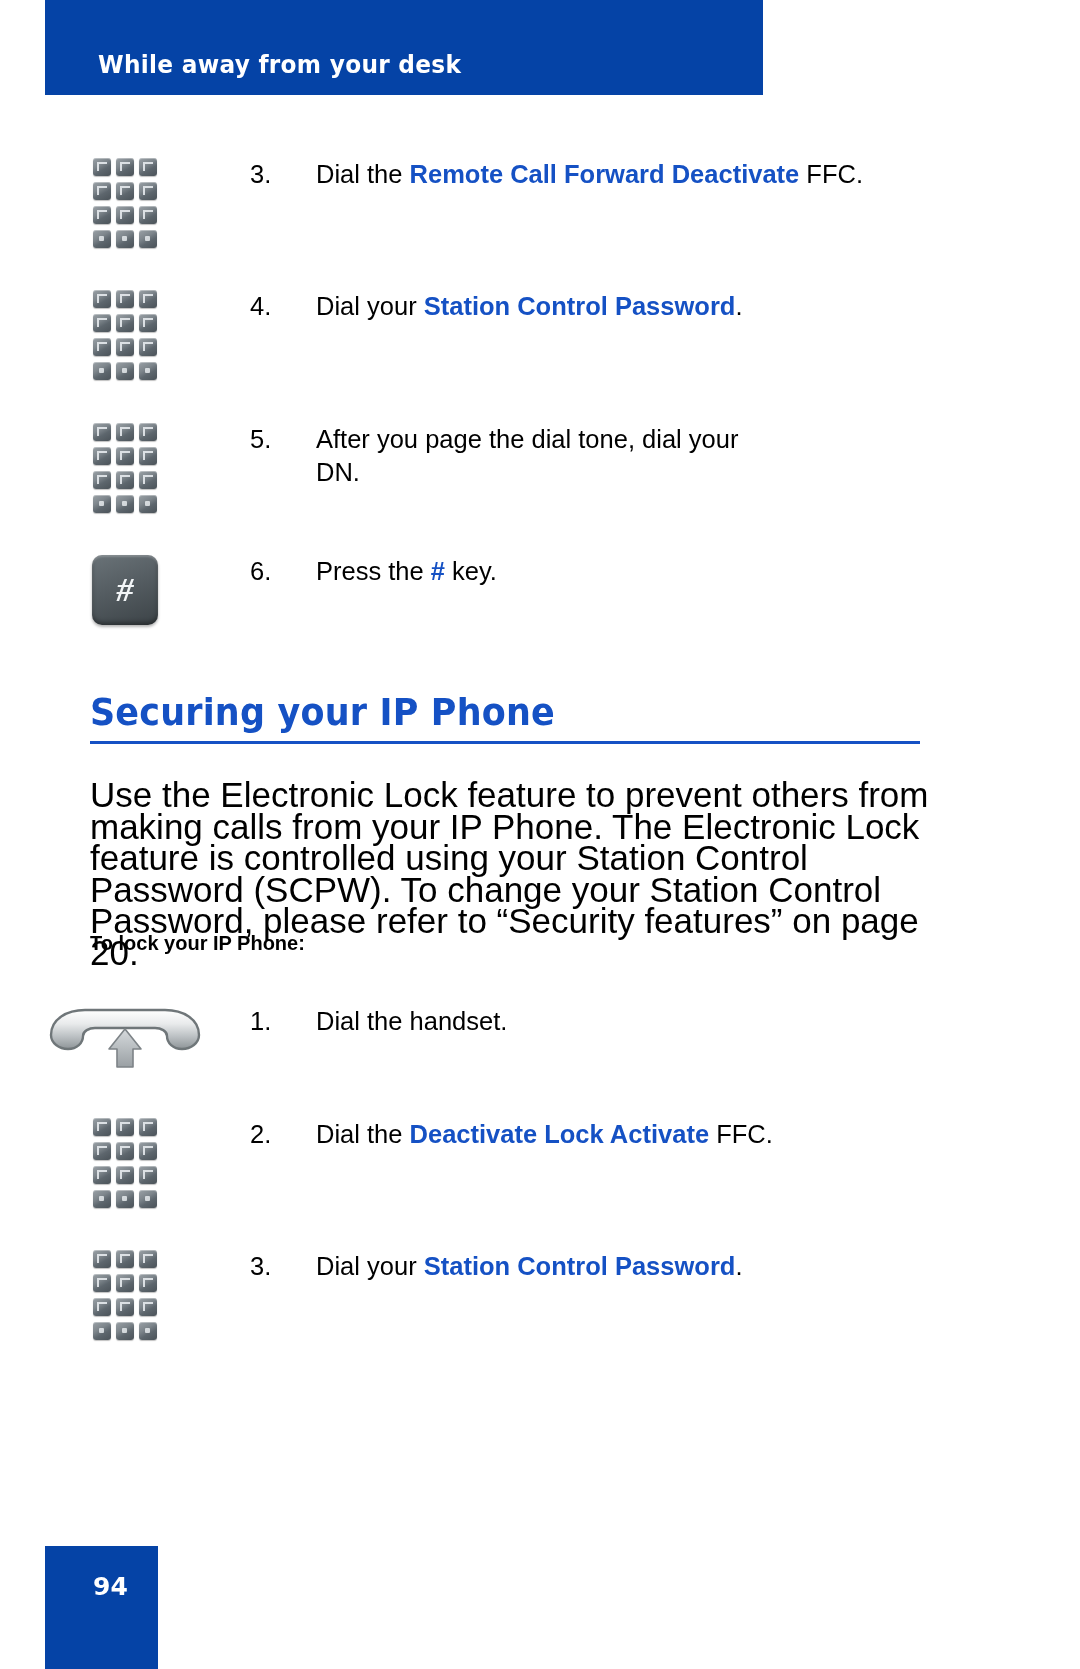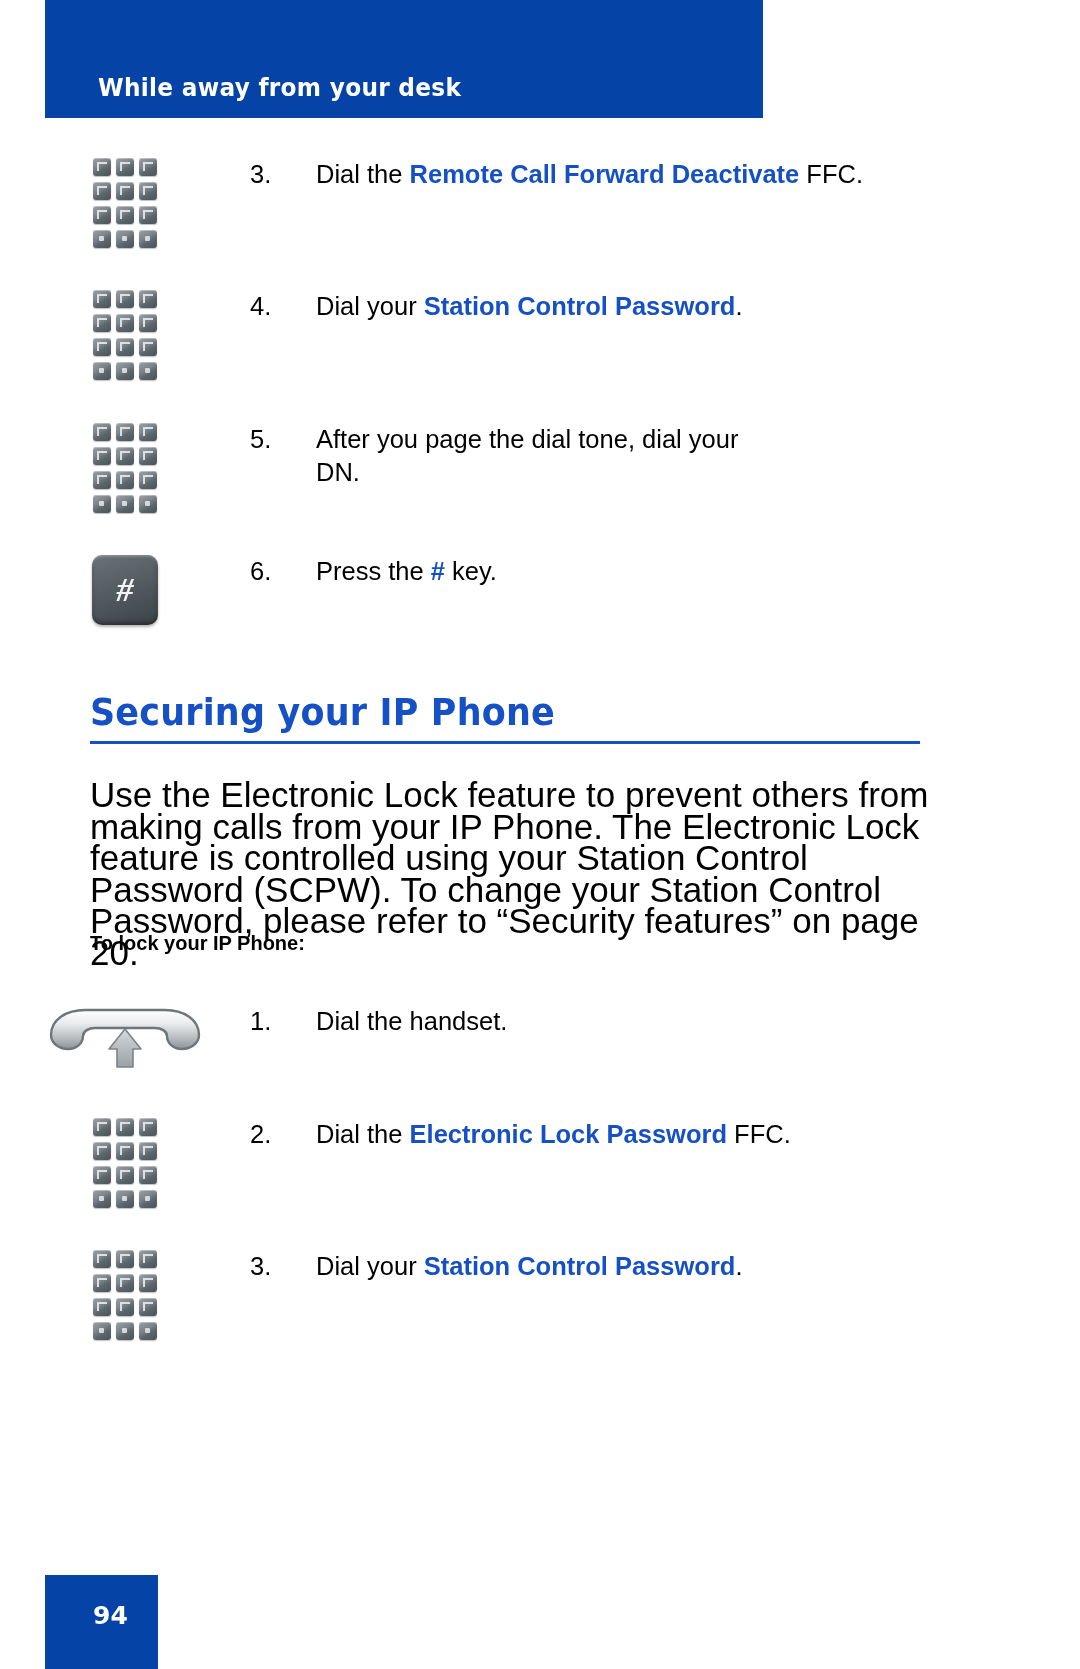--- a/index.html
+++ b/index.html
@@ -15,21 +15,21 @@
     color: #000000;
     overflow: hidden;
   }
 
   
   .header-bar {
     position: absolute;
     left: 45px;
     top: 0;
     width: 718px;
-    height: 118px;
+    height: 95px;
     background: #0543a6;
     box-sizing: border-box;
   }
   .header-title {
     position: absolute;
     left: 53px;
     bottom: 16px;
     color: #ffffff;
     font-size: 25px;
     font-weight: bold;
@@ -190,21 +190,21 @@
     font-weight: bold;
     color: #000000;
   }
 
   
   .footer-bar {
     position: absolute;
     left: 45px;
     bottom: 0;
     width: 113px;
-    height: 94px;
+    height: 123px;
     background: #0543a6;
   }
   .footer-pagenum {
     position: absolute;
     left: 48px;
     top: 26px;
     color: #ffffff;
     font-size: 25px;
     font-weight: bold;
     font-family: "DejaVu Sans", sans-serif;
@@ -347,21 +347,21 @@
       <div class="key"></div>
       <div class="key"></div>
       <div class="key"></div>
       <div class="key dot"></div>
       <div class="key dot"></div>
       <div class="key dot"></div>
     </div>
   </div>
   <div class="step-text">
     <span class="step-num">2.</span>
-    <span class="step-body"><span>Dial the </span><span class="bluebold">Electronic Lock Password</span><span> FFC.</span></span>
+    <span class="step-body"><span>Dial the </span><span class="bluebold">Deactivate Lock Activate</span><span> FFC.</span></span>
   </div>
 </div>
 
 <div class="step" style="left:0; top:1250px; width:1000px;">
   <div class="step-icon-cell">
     <div class="keypad">
       <div class="key"></div>
       <div class="key"></div>
       <div class="key"></div>
       <div class="key"></div>

